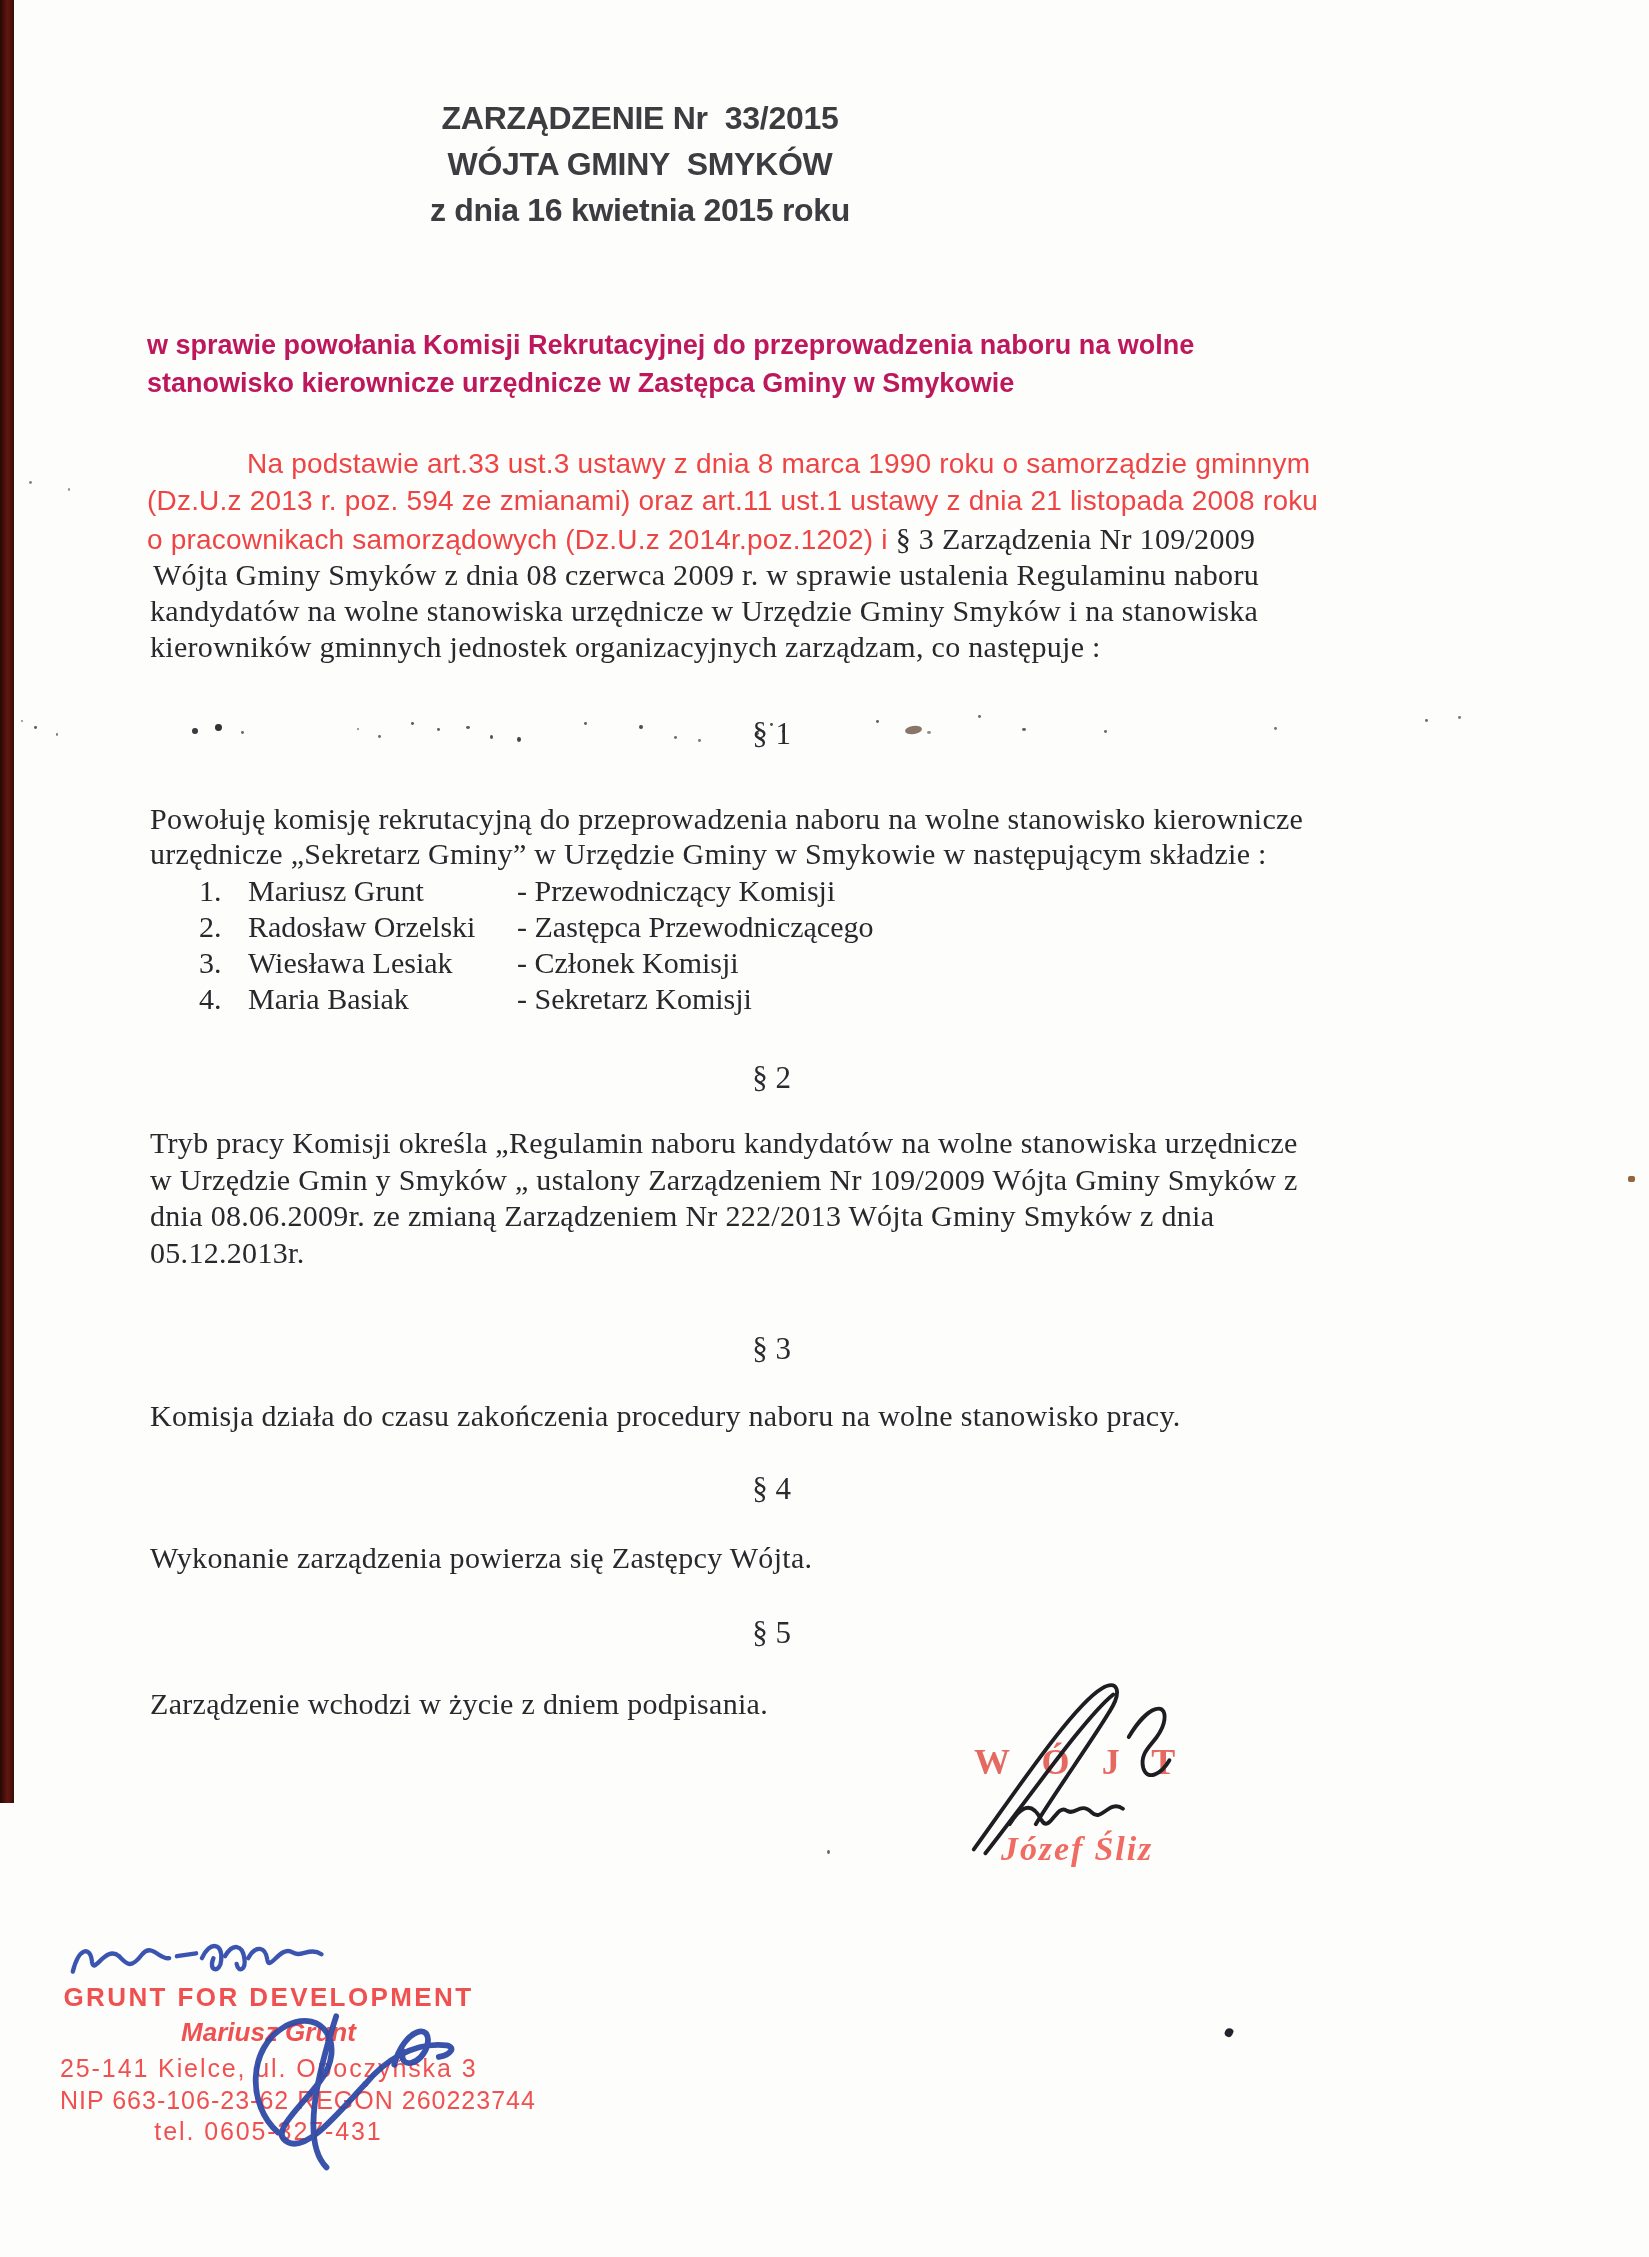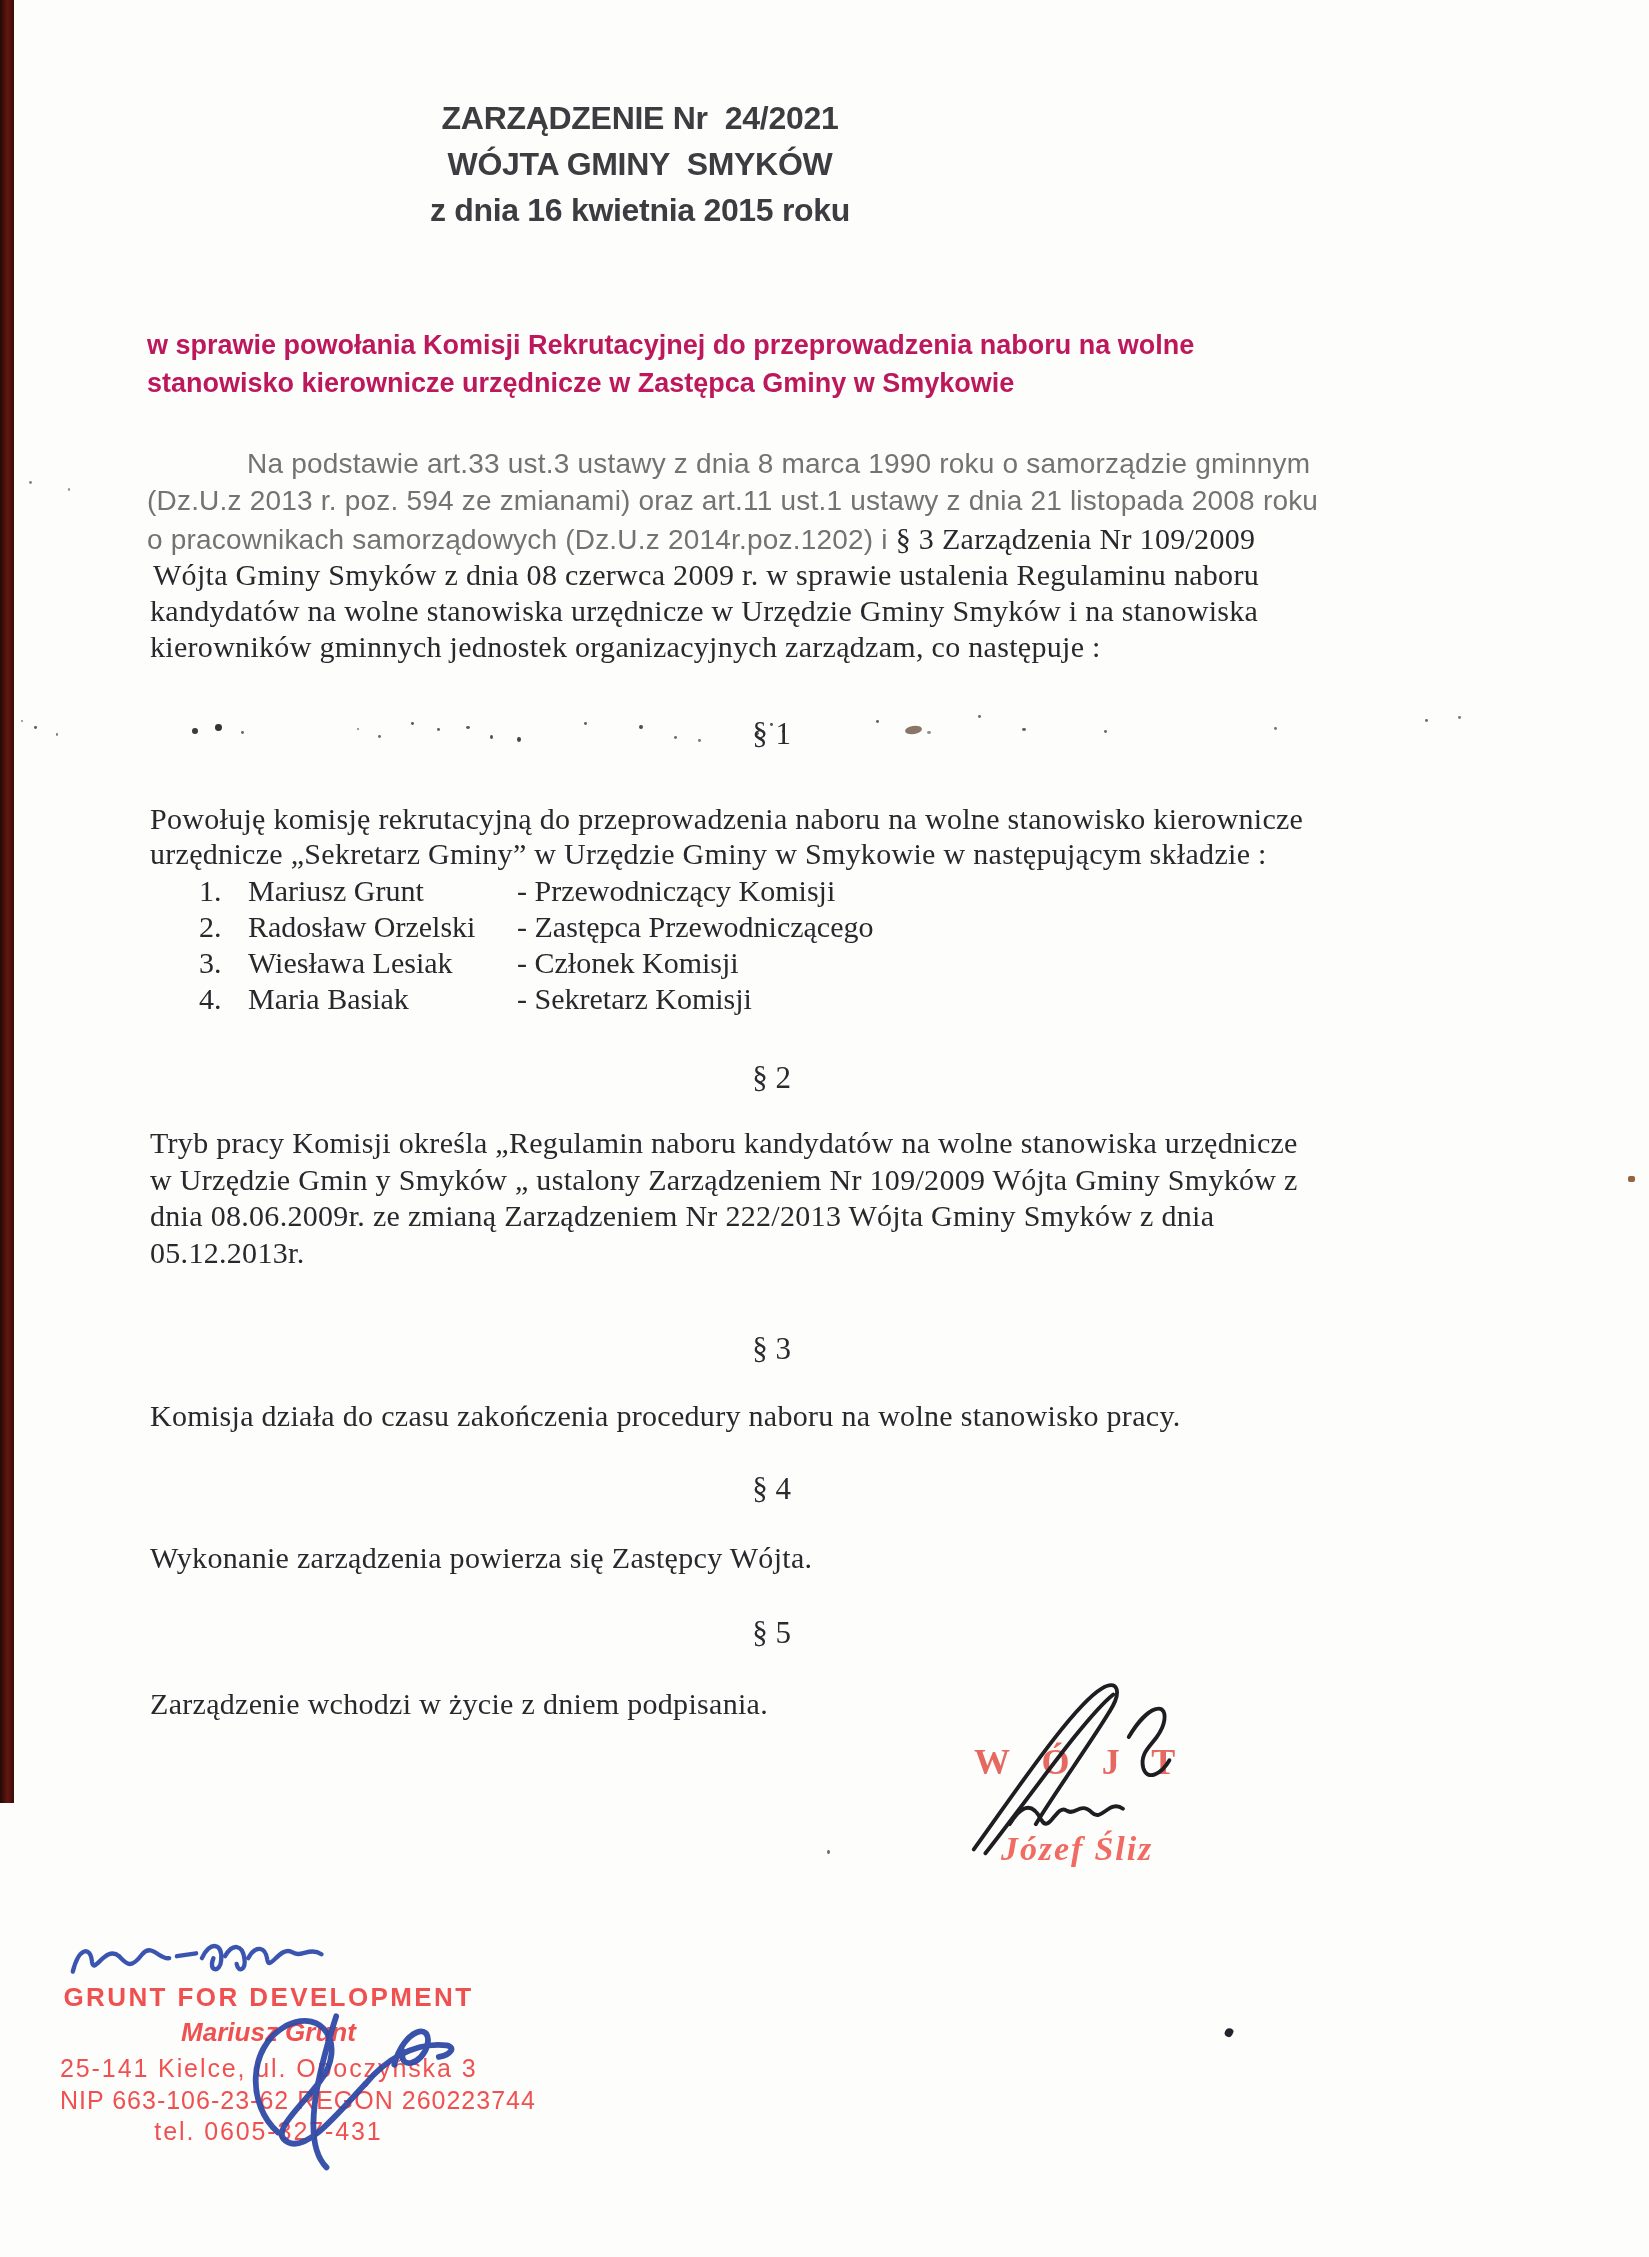--- a/index.html
+++ b/index.html
@@ -25,21 +25,21 @@
   }
   .pre{white-space:pre;}
   .subject{
     position:absolute;top:326px;left:147px;width:1116px;
     font-family:"Liberation Sans", sans-serif;
     font-weight:bold;font-size:27px;line-height:38px;color:#be185d;
   }
   .line{position:absolute;white-space:pre;}
   .sansbody{
     font-family:"Liberation Sans", sans-serif;
-    font-size:28px;color:#737373;letter-spacing:0.2px;
+    font-size:28px;color:#ef4444;letter-spacing:0.2px;
   }
   .serifbody{
     font-family:"Liberation Serif", serif;
     font-size:30px;color:#28282d;letter-spacing:0.3px;
   }
   .sec-heading{
     position:absolute;left:0;width:1543px;text-align:center;
     font-family:"Liberation Serif", serif;
     font-size:31px;color:#2a2a2f;
   }
@@ -75,21 +75,21 @@
   .speck{position:absolute;border-radius:50%;}
 </style>
 </head>
 <body>
 
 <div class="page">
 
   <div class="edge-bar"></div>
 
   <div class="title-block">
-    <div class="pre">ZARZĄDZENIE Nr  24/2021</div>
+    <div class="pre">ZARZĄDZENIE Nr  33/2015</div>
     <div class="pre">WÓJTA GMINY  SMYKÓW</div>
     <div class="pre">z dnia 16 kwietnia 2015 roku</div>
   </div>
 
   <div class="subject">
     <div>w sprawie powołania Komisji Rekrutacyjnej do przeprowadzenia naboru na wolne</div>
     <div>stanowisko kierownicze urzędnicze w Zastępca Gminy w Smykowie</div>
   </div>
 
   <div class="line sansbody" style="top:448px;left:247px;">Na podstawie art.33 ust.3 ustawy z dnia 8 marca 1990 roku o samorządzie gminnym</div>

